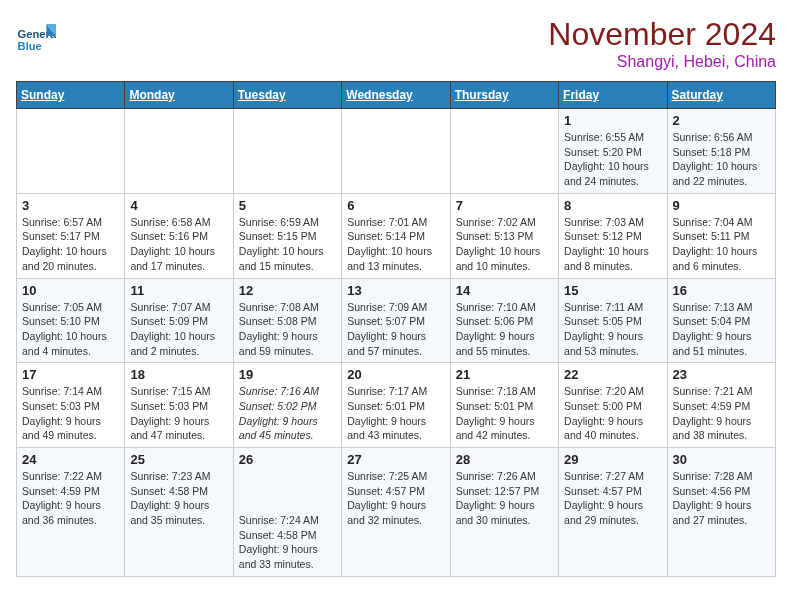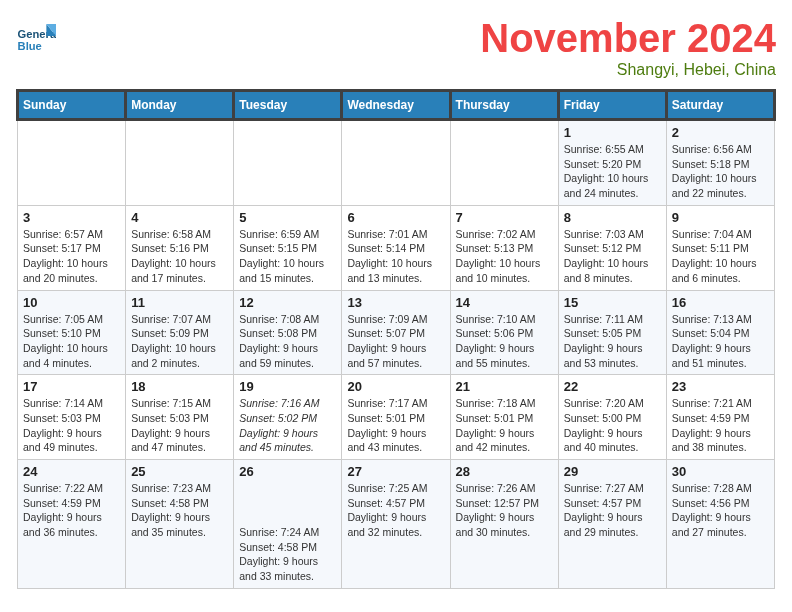--- a/index.html
+++ b/index.html
@@ -25,41 +25,42 @@
     }
     .logo-icon {
       width: 40px;
       height: 40px;
       margin-right: 6px;
     }
     .title-block {
       text-align: right;
     }
     .month-title {
-      font-size: 40px;
-      font-weight: bold;
-      color: #ef4444;
+      font-size: 32px;
+      font-weight: normal;
+      color: #7f1d1d;
     }
     .subtitle {
       font-size: 16px;
-      color: #4d7c0f;
+      color: #a21caf;
     }
     table {
       width: 100%;
       border-collapse: collapse;
       font-size: 11px;
     }
     thead tr th {
       background: #2980b9;
       color: #fff;
       padding: 6px 4px;
       text-align: left;
       font-size: 12px;
       font-weight: bold;
-      border: 3px solid #404040;
+      border: 1px solid #404040;
+      text-decoration: underline;
     }
     tbody tr td {
       border: 1px solid #ccc;
       vertical-align: top;
       padding: 4px 5px;
       height: 80px;
       width: 14.28%;
       background: #fff;
     }
     tbody tr:nth-child(odd) td {

